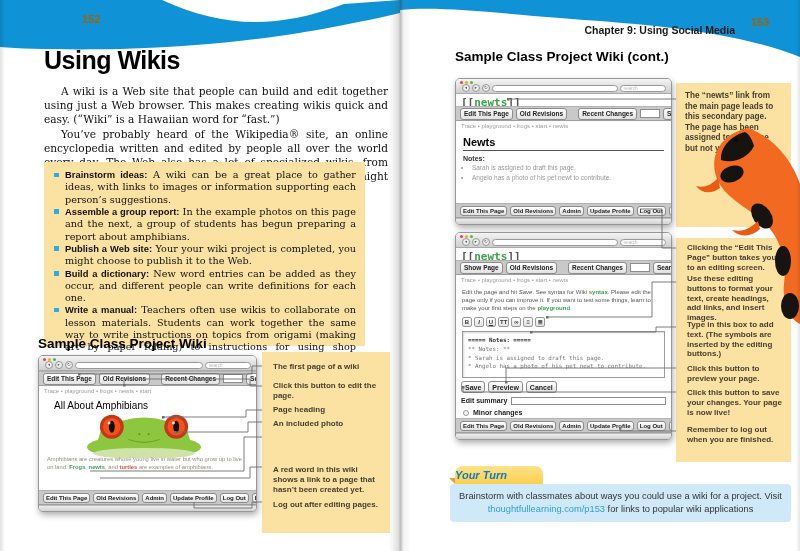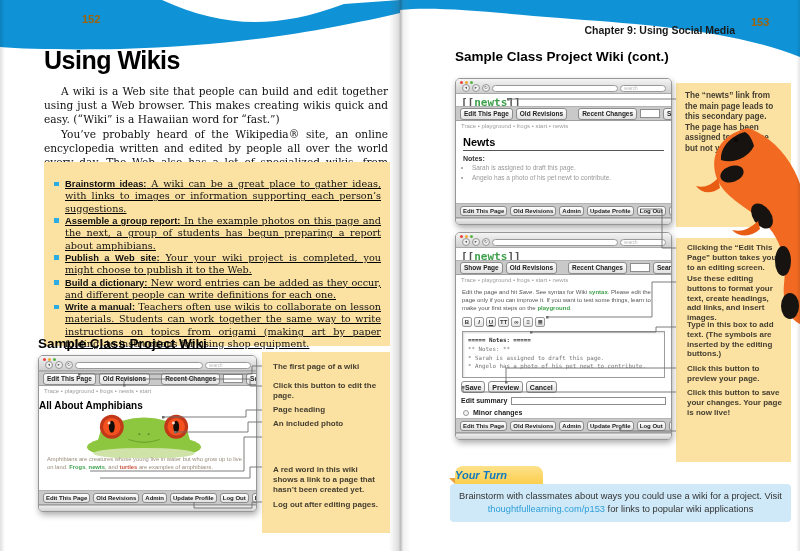--- a/index.html
+++ b/index.html
@@ -14,21 +14,21 @@
   
   .spine {position:absolute; left:389px; top:0; width:22px; height:551px; z-index:9;
     background:linear-gradient(90deg, rgba(80,80,80,0) 0%, rgba(80,80,80,.18) 42%, rgba(50,50,50,.32) 52%, rgba(120,120,120,.10) 65%, rgba(255,255,255,0) 100%);}
   .ledge {position:absolute; left:0; top:0; width:5px; height:551px; background:linear-gradient(90deg, rgba(0,0,0,.12), rgba(0,0,0,0)); z-index:8;}
   .redge {position:absolute; right:0; top:0; width:4px; height:551px; background:linear-gradient(270deg, rgba(0,0,0,.10), rgba(0,0,0,0)); z-index:8;}
 
   
   .h1 {position:absolute; left:44px; top:46px; font-size:25px; font-weight:700; letter-spacing:-.5px; color:#000;}
   .intro {position:absolute; left:44px; top:84px; width:344px; font-family:"DejaVu Serif",serif; font-size:10.6px; line-height:1.34; color:#111; text-align:justify;}
   .intro p {text-indent:17px;}
-  .bulletbox {position:absolute; left:44px; top:162px; width:346px; height:184px; background:#fbe2a3; padding:16px 9px 5px 9px;text-decoration:underline;}
+  .bulletbox {position:absolute; left:44px; top:162px; width:321px; height:184px; background:#fbe2a3; padding:7px 9px 5px 9px;}
   .bullet-item {position:relative; padding-left:12px; font-family:"DejaVu Serif",serif; font-size:9.7px; line-height:1.27; color:#111; text-align:justify;}
   .bullet-item::before {content:""; position:absolute; left:1px; top:3.5px; width:4.5px; height:4.5px; background:#2bace2;}
   .lead {font-family:"Liberation Sans",sans-serif; font-weight:700; font-size:9.4px;}
   .h2 {position:absolute; font-size:13.5px; font-weight:700; color:#000;}
 
   
   .win {position:absolute; background:#fff; border:1px solid #979797; border-radius:5px; overflow:hidden;
         box-shadow:1px 3px 6px rgba(0,0,0,.32); display:flex; flex-direction:column; z-index:2;}
   .chrome {height:15px; background:linear-gradient(#f4f4f4,#cecece); border-bottom:1px solid #aaa; position:relative; flex:0 0 auto;}
   .dot {position:absolute; top:1.5px; width:3px; height:3px; border-radius:50%;}
@@ -44,21 +44,21 @@
   .btnrow {height:15px; background:#c9c9c9; border-top:1px solid #b4b4b4; border-bottom:1px solid #9f9f9f;
            display:flex; align-items:center; padding:0 4px; gap:3px; flex:0 0 auto;}
   .wbtn {background:linear-gradient(#ffffff,#e1e1e1); border:1px solid #8d8d8d; border-radius:3px;
          font-size:6.5px; font-weight:700; color:#222; padding:1.5px 3px; white-space:nowrap;}
   .btnrow.small .wbtn {font-size:6px; padding:1px 2px;}
   .mr {margin-left:8px;}
   .sinput {background:#fff; border:1px solid #8d8d8d; height:9px; flex:1; min-width:20px;}
   .crumbrow {height:10px; padding:2px 5px 0 5px; font-size:6px; color:#9c9c9c; background:#fff; flex:0 0 auto;}
   .content {flex:1 1 auto; background:#fff; position:relative;}
   .wstrip {height:6px; background:linear-gradient(#ececec,#d2d2d2); border-top:1px solid #bbb; flex:0 0 auto;}
-  .wheading {position:absolute; left:0; top:4px; font-size:10px; font-weight:700; color:#000;}
+  .wheading {position:absolute; left:15px; top:4px; font-size:10px; font-weight:400; color:#000;}
   .frog {position:absolute; left:30px; top:16px;}
   .caption {position:absolute; left:8px; top:60px; right:8px; font-size:5.8px; line-height:1.3; color:#9a8c7a;}
   .cap-g {color:#3fa14c; font-weight:700;}
   .cap-r {color:#c9553e; font-weight:700;}
   .nheading {margin:5px 7px 0 7px; font-size:11px; font-weight:700; color:#000; border-bottom:1px solid #555; padding-bottom:2px;}
   .noteslbl {margin:4px 7px 0 7px; font-size:7px; font-weight:700; color:#333;}
   .notes {margin:1px 7px 0 16px; font-size:6.5px; color:#999; line-height:1.5;}
   .instr {padding:3px 6px; font-size:6px; line-height:1.35; color:#555; background:#fff; flex:0 0 auto;}
   .it {font-style:italic;}
   .gn {color:#3fa14c; font-weight:700;}
@@ -298,20 +298,21 @@
 
 <div class="cobox" style="left:676px; top:83px; width:115px; height:144px">
   <div class="cotext">The “newts” link from the main page leads to this secondary page. The page has been assigned to someone but not yet drafted.</div>
 </div>
 <div class="cobox" style="left:676px; top:238px; width:115px; height:224px">
   <div class="co" style="top:5px; width:96px">Clicking the “Edit This Page” button takes you to an editing screen.</div>
   <div class="co" style="top:36px; width:96px">Use these editing buttons to format your text, create headings, add links, and insert images.</div>
   <div class="co" style="top:126px; width:96px">Click this button to preview your page.</div>
   <div class="co" style="top:82px; width:96px">Type in this box to add text. (The symbols are inserted by the editing buttons.)</div>
   <div class="co" style="top:150px; width:96px">Click this button to save your changes. Your page is now live!</div>
+  <div class="co" style="top:187px; width:96px">Remember to log out when you are finished.</div>
 </div>
 
 <svg class="newt" width="112" height="206" viewBox="0 0 112 206">
   <path d="M60,2 C33,8 20,30 29,53 C36,70 55,79 72,93 C92,109 99,133 96,158 C94,178 101,193 112,198 L112,58 C105,36 86,11 60,2 Z" fill="#f26a21"></path>
   <path d="M57,6 C42,10 32,22 33,34 C45,38 60,32 66,20 C64,13 61,8 57,6 Z" fill="#171310"></path>
   <ellipse cx="44" cy="48" rx="12" ry="8" fill="#171310" transform="rotate(-20 44 48)"></ellipse>
   <ellipse cx="74" cy="90" rx="9" ry="14" fill="#171310" transform="rotate(-35 74 90)"></ellipse>
   <ellipse cx="95" cy="135" rx="8" ry="15" fill="#171310"></ellipse>
   <ellipse cx="102" cy="180" rx="9" ry="13" fill="#171310"></ellipse>
   <circle cx="48" cy="14" r="2.2" fill="#0c0a08"></circle>

